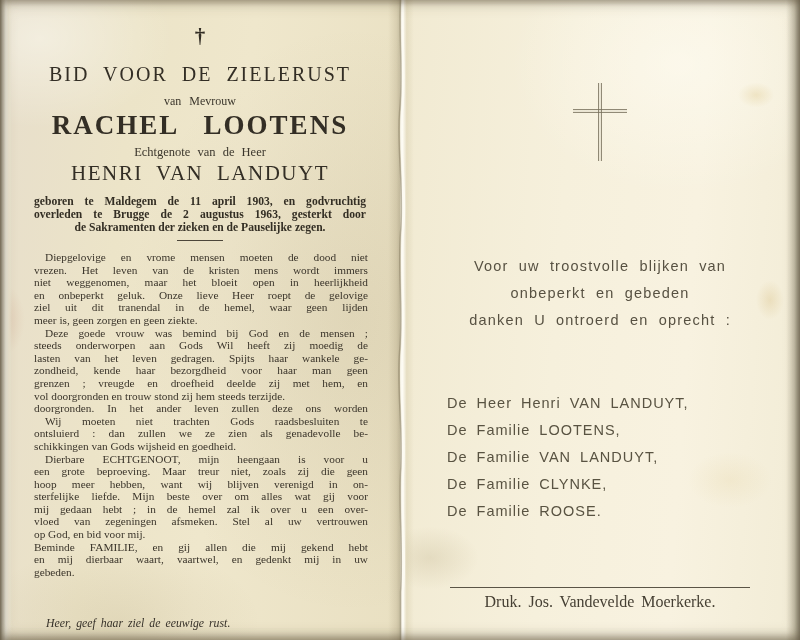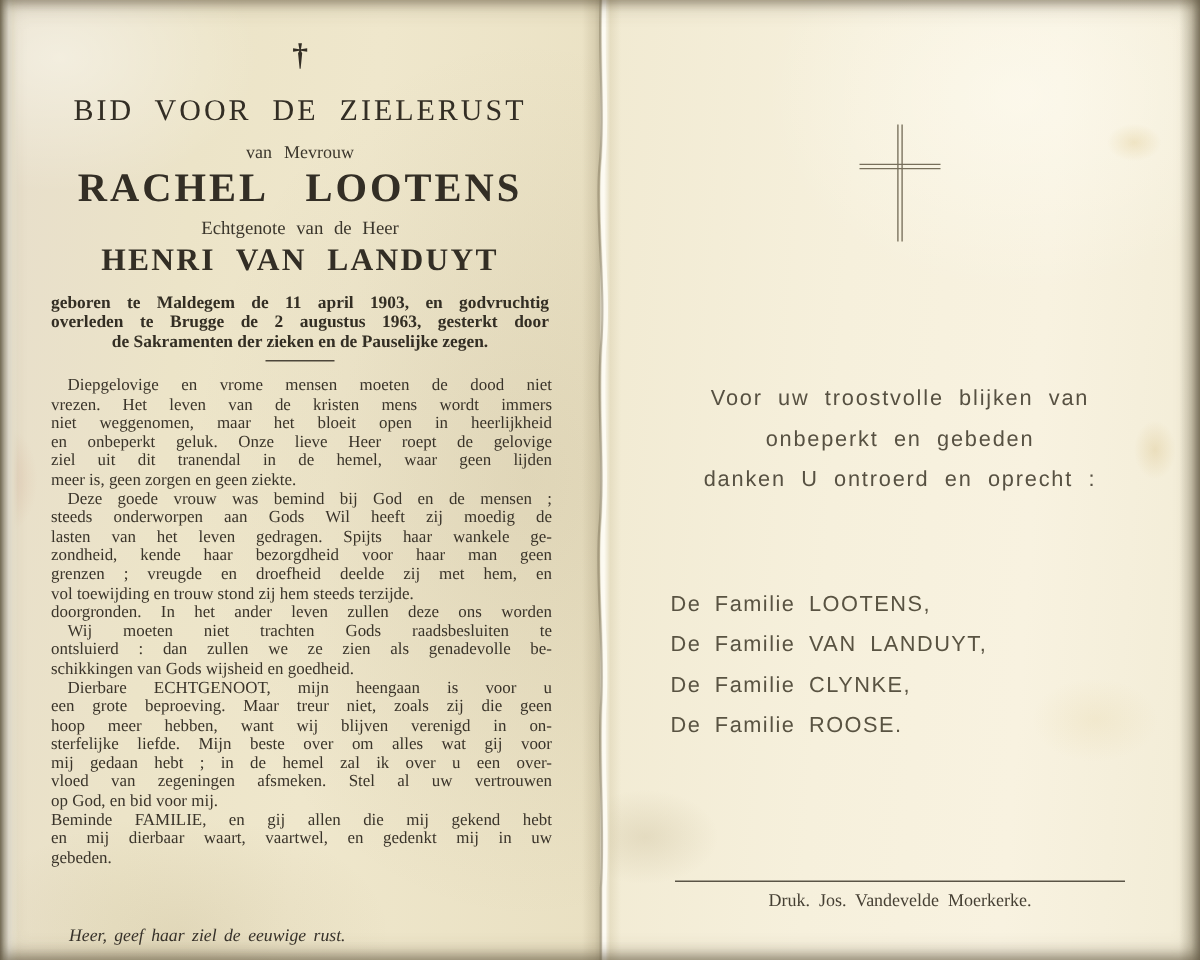--- a/index.html
+++ b/index.html
@@ -42,21 +42,21 @@
     box-shadow:inset 0 0 16px rgba(90,80,55,.45), inset 0 -4px 8px rgba(80,70,50,.30),
                inset 3px 0 7px rgba(80,70,50,.22), inset 0 3px 6px rgba(80,70,50,.22);}
 
   
   .lp-center{position:absolute;left:20px;width:360px;text-align:center;color:#332e25;}
   .lp-cross{top:24px;font-size:21px;font-weight:700;}
   .lp-title{top:63px;font-size:20px;letter-spacing:2px;word-spacing:7px;}
   .lp-honorific{top:94px;font-size:12px;word-spacing:5px;color:#3b362c;}
   .lp-name{top:110px;font-size:27px;font-weight:700;letter-spacing:2px;word-spacing:17px;}
   .lp-spouse-label{top:145px;font-size:12.5px;word-spacing:4px;color:#3b362c;text-align:center;}
-  .lp-spouse-name{top:161px;font-size:21px;font-weight:700;letter-spacing:1.5px;word-spacing:7px;}
+  .lp-spouse-name{top:161px;font-size:21px;font-weight:400;letter-spacing:1.5px;word-spacing:7px;}
 
   .vitals{position:absolute;left:34px;top:196px;width:332px;
     font-size:11.6px;line-height:12.9px;font-weight:700;color:#332e24;}
   .divider{position:absolute;left:177px;top:240px;width:46px;border-top:1.3px solid #4c463a;}
 
   .bodytext{position:absolute;left:34px;top:251px;width:334px;
     font-size:11.3px;line-height:12.6px;color:#3a342a;}
   .tline{min-height:12.6px;}
   .just{text-align:justify;text-align-last:justify;}
   .center{text-align:right;text-align-last:center;}
@@ -70,21 +70,21 @@
   .rp-sans{font-family:"Liberation Sans","DejaVu Sans",sans-serif;}
   .thanks{position:absolute;left:430px;top:258px;width:340px;text-align:center;
     font-size:14.5px;letter-spacing:1.2px;word-spacing:5px;color:#575142;}
   .thanks-line{margin-bottom:11px;}
   .acks{position:absolute;left:447px;top:395px;width:320px;
     font-size:14.5px;letter-spacing:1px;word-spacing:4px;color:#595342;}
   .ack-item{margin-bottom:11px;}
   .engraved-cross{position:absolute;left:570px;top:80px;width:60px;height:84px;}
   .printer-rule{position:absolute;left:450px;top:587px;width:300px;border-top:1px solid #5a5446;}
   .printer{position:absolute;left:450px;top:593px;width:300px;text-align:center;
-    font-size:12px;color:#453f33;word-spacing:3px;}
+    font-size:16px;color:#453f33;word-spacing:3px;}
 </style>
 </head>
 <body>
 
 <div class="scan">
 
   <div class="page-left">
     <div class="lp-center lp-cross">†</div>
     <div class="lp-center lp-title">BID VOOR DE ZIELERUST</div>
     <div class="lp-center lp-honorific">van Mevrouw</div>
@@ -106,21 +106,21 @@
           <div class="tline just">en onbeperkt geluk. Onze lieve Heer roept de gelovige</div>
           <div class="tline just">ziel uit dit tranendal in de hemel, waar geen lijden</div>
           <div class="tline">meer is, geen zorgen en geen ziekte.</div>
         </div>
         <div>
           <div class="tline just ind">Deze goede vrouw was bemind bij God en de mensen ;</div>
           <div class="tline just">steeds onderworpen aan Gods Wil heeft zij moedig de</div>
           <div class="tline just">lasten van het leven gedragen. Spijts haar wankele ge-</div>
           <div class="tline just">zondheid, kende haar bezorgdheid voor haar man geen</div>
           <div class="tline just">grenzen ; vreugde en droefheid deelde zij met hem, en</div>
-          <div class="tline">vol toewijding en trouw stond zij hem steeds terzijde.</div>
+          <div class="tline">vol doorgronden en trouw stond zij hem steeds terzijde.</div>
         </div>
         <div>
           <div class="tline just">doorgronden. In het ander leven zullen deze ons worden</div>
           <div class="tline just ind">Wij moeten niet trachten Gods raadsbesluiten te</div>
           <div class="tline just">ontsluierd : dan zullen we ze zien als genadevolle be-</div>
           <div class="tline">schikkingen van Gods wijsheid en goedheid.</div>
         </div>
         <div>
           <div class="tline just ind">Dierbare ECHTGENOOT, mijn heengaan is voor u</div>
           <div class="tline just">een grote beproeving. Maar treur niet, zoals zij die geen</div>
@@ -150,20 +150,21 @@
     <line x1="3" y1="29.6" x2="57" y2="29.6" stroke="#776f5b" stroke-width="0.9"></line>
     <line x1="3" y1="32.4" x2="57" y2="32.4" stroke="#776f5b" stroke-width="0.9"></line>
   </svg>
 
   <div class="thanks rp-sans">
       <div class="thanks-line">Voor uw troostvolle blijken van</div>
       <div class="thanks-line">onbeperkt en gebeden</div>
       <div class="thanks-line">danken U ontroerd en oprecht :</div>
     </div>
   <div class="acks rp-sans">
+      <div class="ack-item">De Heer Henri VAN LANDUYT,</div>
       <div class="ack-item">De Familie LOOTENS,</div>
       <div class="ack-item">De Familie VAN LANDUYT,</div>
       <div class="ack-item">De Familie CLYNKE,</div>
       <div class="ack-item">De Familie ROOSE.</div>
     </div>
 
   <div class="printer-rule"></div>
   <div class="printer">Druk. Jos. Vandevelde Moerkerke.</div>
 
   <div class="left-edge"></div>

